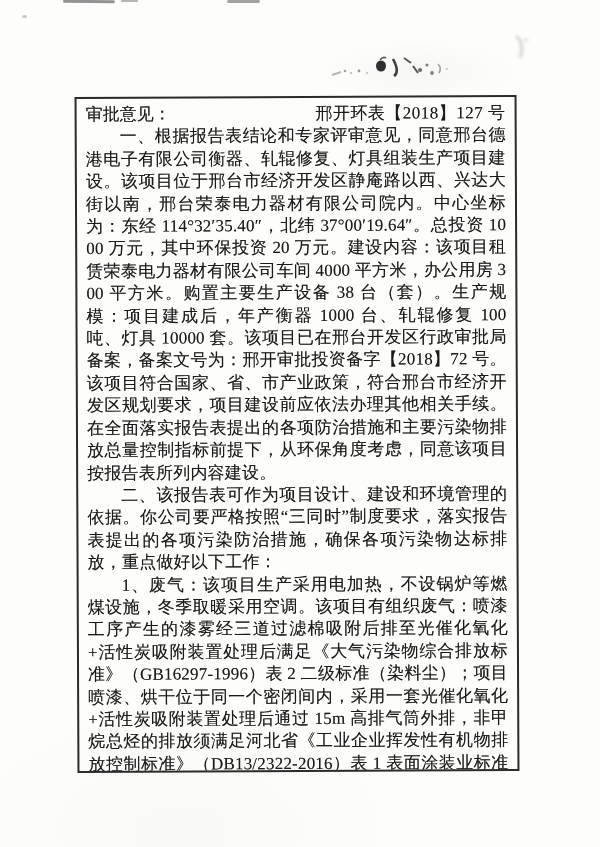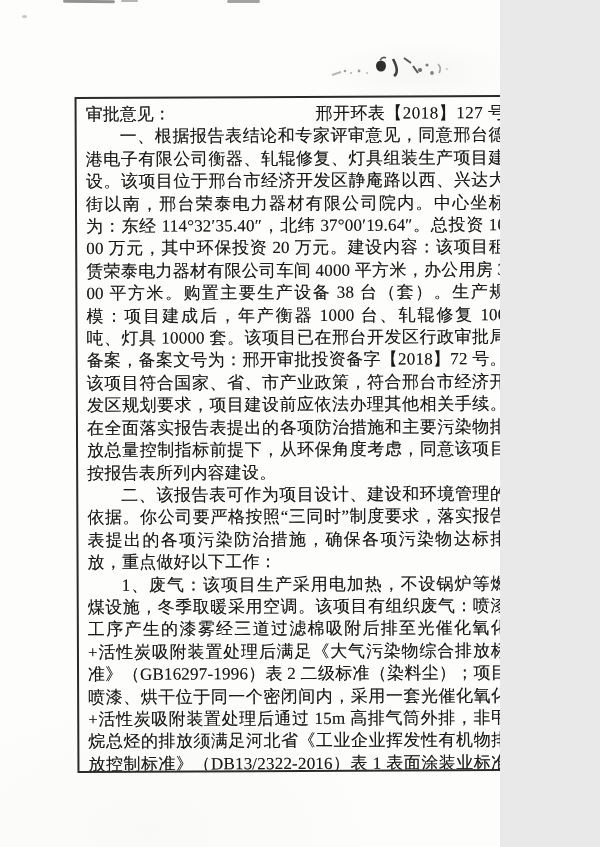--- a/index.html
+++ b/index.html
@@ -3,21 +3,21 @@
 <meta charset="utf-8">
 <style>
   * { margin:0; padding:0; box-sizing:border-box; }
   html,body { width:600px; }
   body {
     font-family:"Liberation Serif","DejaVu Serif",serif;
     background:#e9e9e9;
   }
   .page {
     position:relative;
-    width:500px; height:847px;
+    width:600px; height:847px;
     overflow:hidden;
     background:
       radial-gradient(140px 45px at 420px 72px, rgba(120,120,120,0.05), transparent 70%),
       radial-gradient(320px 180px at 30% 98%, rgba(150,150,150,0.04), transparent 70%),
       #fdfdfb;
   }
   
   .edge-bar { position:absolute; background:#5a5a5a; border-radius:2px; }
   .edge-bar.b1 { left:63px; top:0; width:52px; height:3px; opacity:.65; transform:rotate(.4deg); }
   .edge-bar.b2 { left:121px; top:0; width:17px; height:2px; opacity:.45; }

